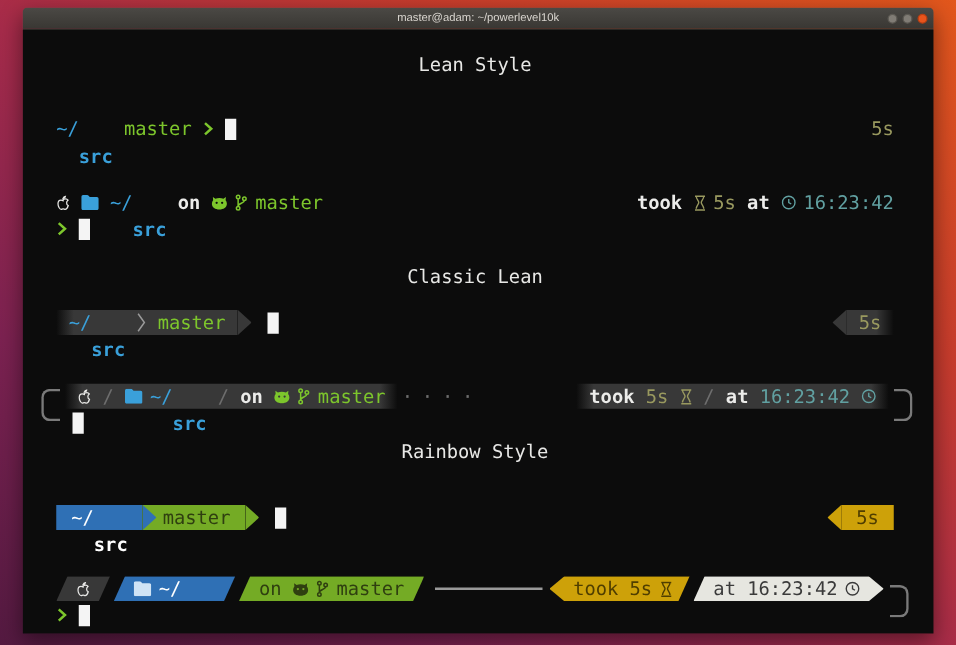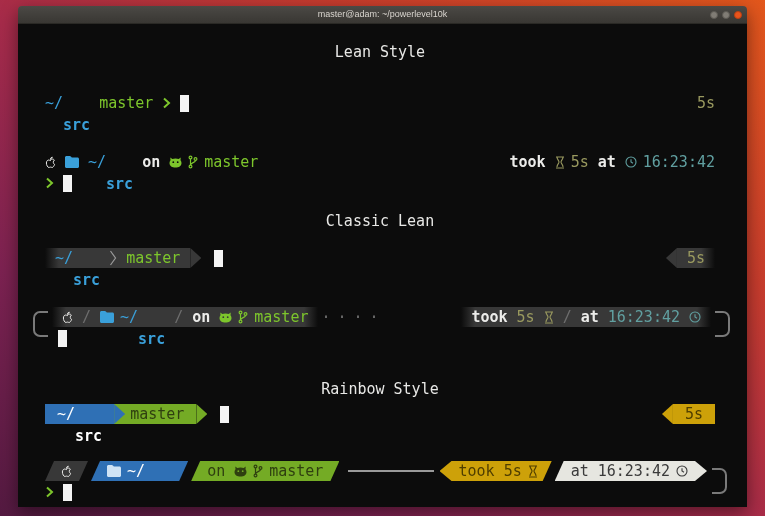--- a/index.html
+++ b/index.html
@@ -208,21 +208,21 @@
               <circle cx="6" cy="6" r="5"></circle>
               <path d="M6 3.2V6l2 1.2"></path>
             </svg></span>
       </span>
     </div>
 
     <div class="row" style="top:304px;padding-left:40px">
       <span class="cursor"></span>
     </div>
 
-    <div class="row center" style="top:355px">
+    <div class="row center" style="top:327px">
       <span>Rainbow Style</span>
     </div>
 
     <div class="row" style="top:380px">
       <span class="rseg bg-blue">
         <span>~/</span><span class="b">src</span>
       </span><span class="tri" style="background:#2f70b5"></span><span class="rseg bg-green overlapL">
         <span>master</span>
       </span><span class="tri" style="background:#74ab25"></span>
       <span class="cursor" style="margin-left:13px"></span>

